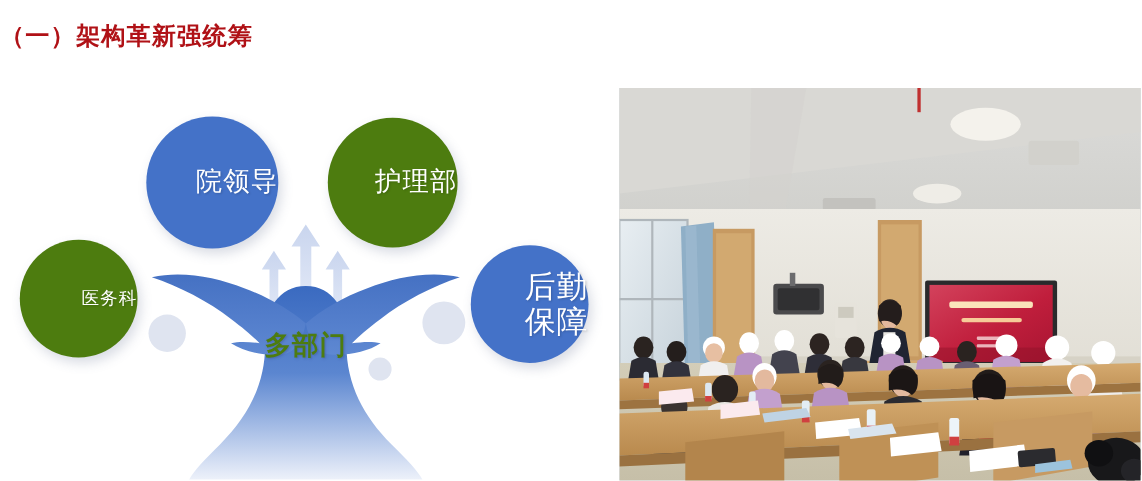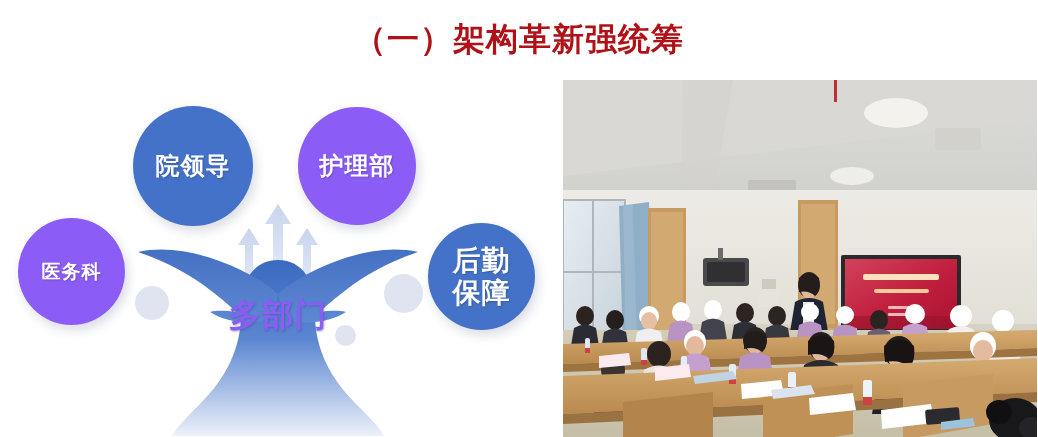--- a/index.html
+++ b/index.html
@@ -14,22 +14,22 @@
     overflow: hidden;
     font-family: "Liberation Sans", "DejaVu Sans", sans-serif;
   }
 
   
   .slide-title {
     position: absolute;
     left: 0;
     top: 18px;
     width: 1038px;
-    text-align: center;
-    font-size: 32px;
+    text-align: left;
+    font-size: 22px;
     font-weight: bold;
     color: #B01116;
     letter-spacing: 1px;
     white-space: nowrap;
   }
 
   
   .diagram {
     position: absolute;
     left: 0;
@@ -57,48 +57,48 @@
     height: 239px;
   }
   .figure-wrap svg { display: block; width: 320px; height: 239px; }
 
   .center-label {
     position: absolute;
     left: 118px;
     top: 222px;
     width: 320px;
     text-align: center;
-    color: #8b5cf6;
-    font-size: 32px;
+    color: #4d7c0f;
+    font-size: 24px;
     font-weight: bold;
     line-height: 30px;
     letter-spacing: 1px;
     text-shadow: 1px 1px 2px rgba(60,80,140,.45);
     pointer-events: none;
   }
 
   
   .node {
     position: absolute;
     border-radius: 50%;
     display: flex;
     align-items: center;
-    justify-content: center;
+    justify-content: flex-end;
     text-align: center;
     color: #ffffff;
-    font-weight: bold;
+    font-weight: normal;
     line-height: 1.12;
     letter-spacing: 1px;
     text-shadow: 1px 1px 2px rgba(0,0,0,.18);
     box-shadow: 3px 5px 11px rgba(80,95,130,.22);
   }
-  .node-orange { background: #8b5cf6; }
+  .node-orange { background: #4d7c0f; }
   .node-blue   { background: #4472C8; }
 
-  .node-yiwuke   { left: 18px;  top: 140px; width: 107px; height: 107px; font-size: 19px; }
+  .node-yiwuke   { left: 18px;  top: 140px; width: 107px; height: 107px; font-size: 16px; }
   .node-lingdao  { left: 133px; top: 28px;  width: 120px; height: 120px; font-size: 24px; }
   .node-huli     { left: 298px; top: 29px;  width: 118px; height: 118px; font-size: 24px; }
   .node-houqin   { left: 428px; top: 145px; width: 107px; height: 107px; font-size: 28px; }
 
   
   .photo {
     position: absolute;
     left: 563px;
     top: 80px;
     width: 474px;

